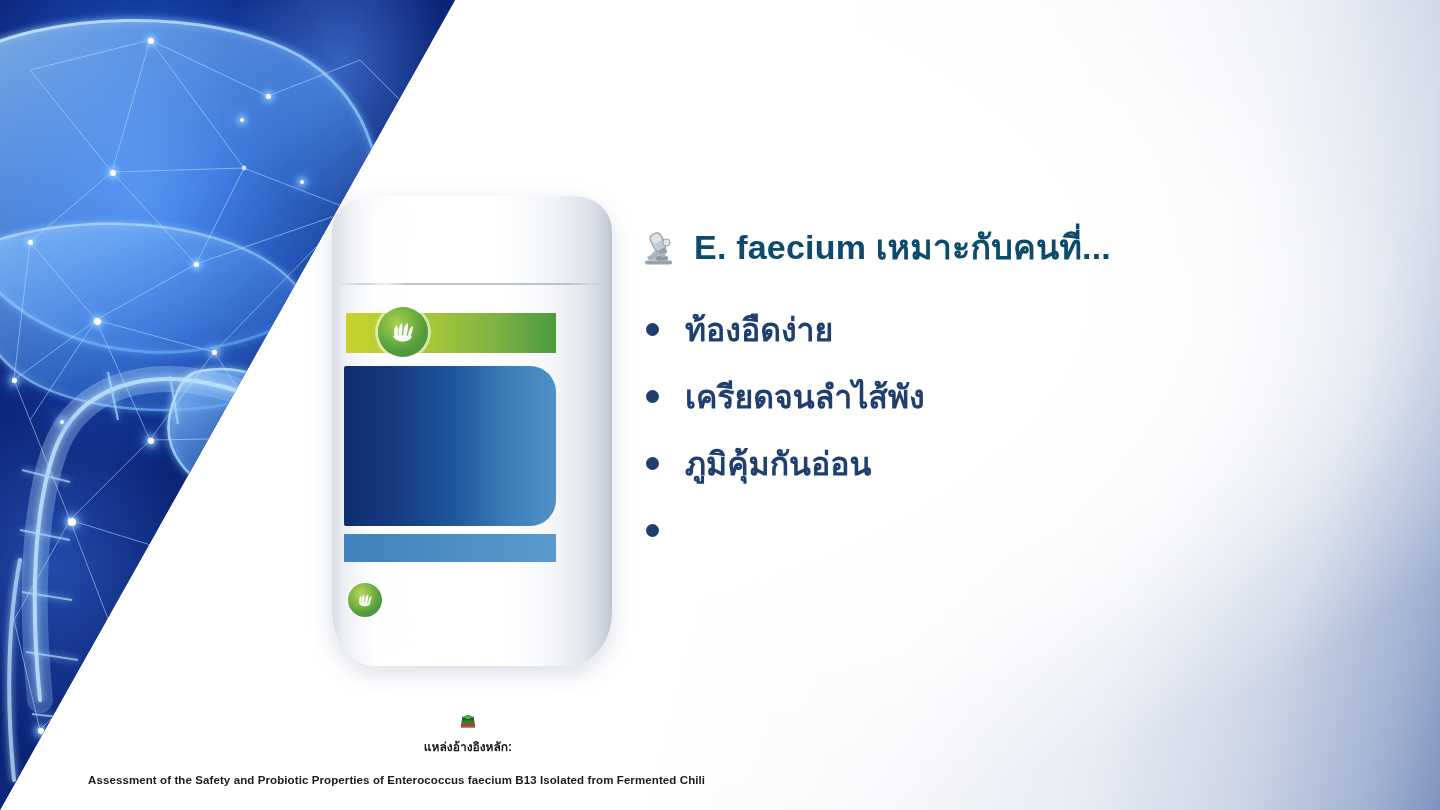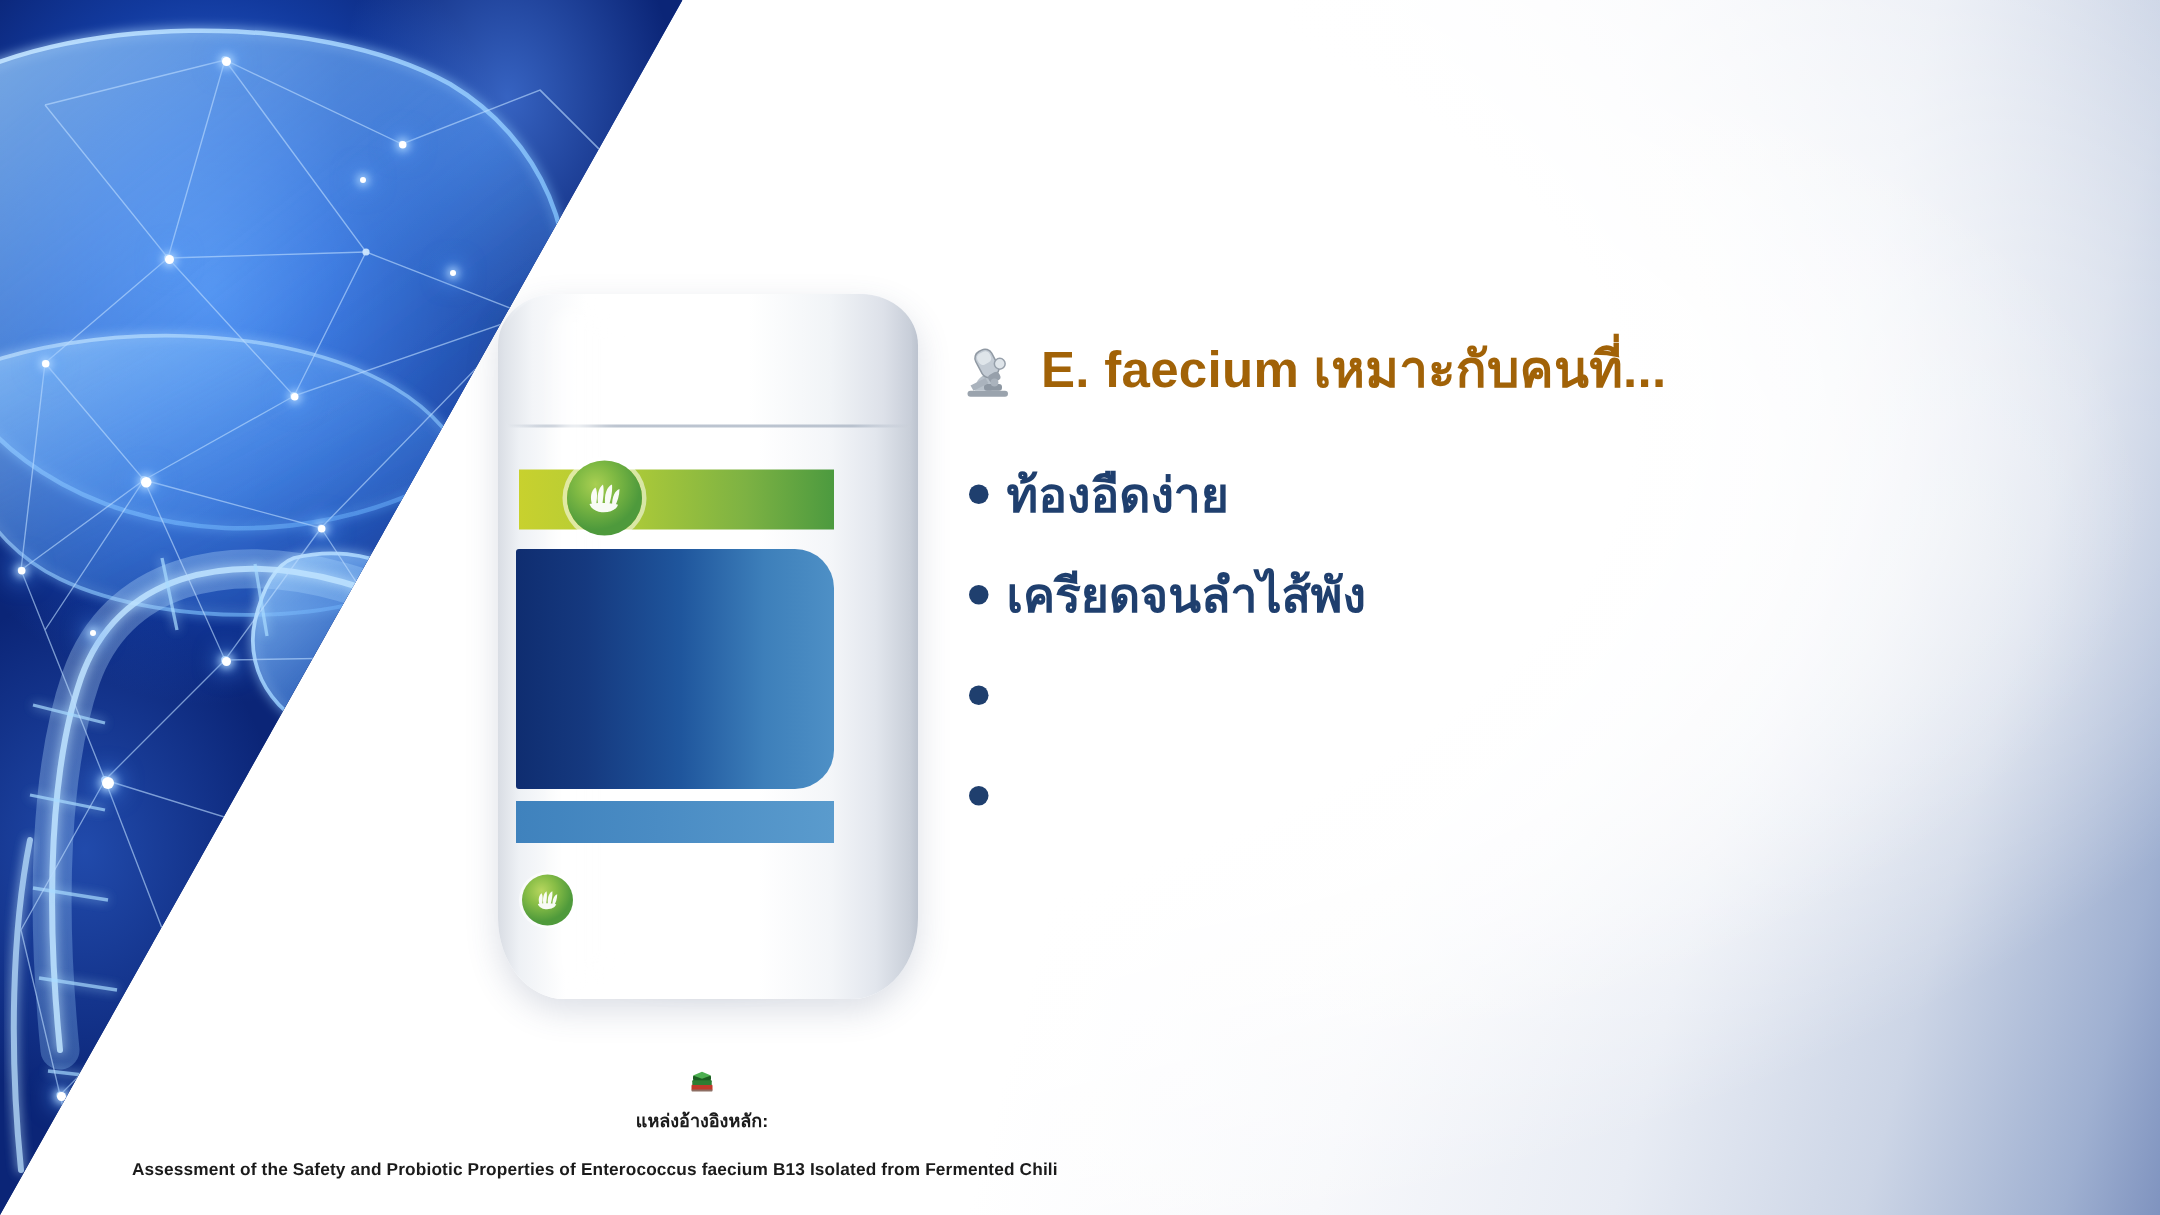--- a/index.html
+++ b/index.html
@@ -212,34 +212,34 @@
     margin: 0 0 26px 0;
   }
   .microscope-icon {
     width: 44px;
     height: 44px;
     flex: 0 0 44px;
   }
   .heading-text {
     font-size: 34px;
     font-weight: 700;
-    color: #a16207;
+    color: #0c4a6e;
     letter-spacing: 0.2px;
     line-height: 1.1;
     white-space: nowrap;
   }
   .bullet-list {
     list-style: none;
     margin: 0;
     padding: 0;
   }
   .bullet-item {
     display: flex;
     align-items: center;
-    gap: 12px;
+    gap: 26px;
     height: 67px;
   }
   .bullet-dot {
     width: 13px;
     height: 13px;
     border-radius: 50%;
     background: #1f3f6e;
     flex: 0 0 13px;
     margin-left: 10px;
   }
@@ -453,20 +453,21 @@
       <li class="bullet-item">
         <span class="bullet-dot"></span>
         <span class="bullet-text">ท้องอืดง่าย</span>
       </li>
       <li class="bullet-item">
         <span class="bullet-dot"></span>
         <span class="bullet-text">เครียดจนลำไส้พัง</span>
       </li>
       <li class="bullet-item">
         <span class="bullet-dot"></span>
+        <span class="bullet-text">ภูมิคุ้มกันอ่อน</span>
       </li>
       <li class="bullet-item">
         <span class="bullet-dot"></span>
       </li>
     </ul>
   </div>
 
   <div class="footer">
     <div class="footer-head">
       <svg class="books-icon" viewBox="0 0 18 18">

